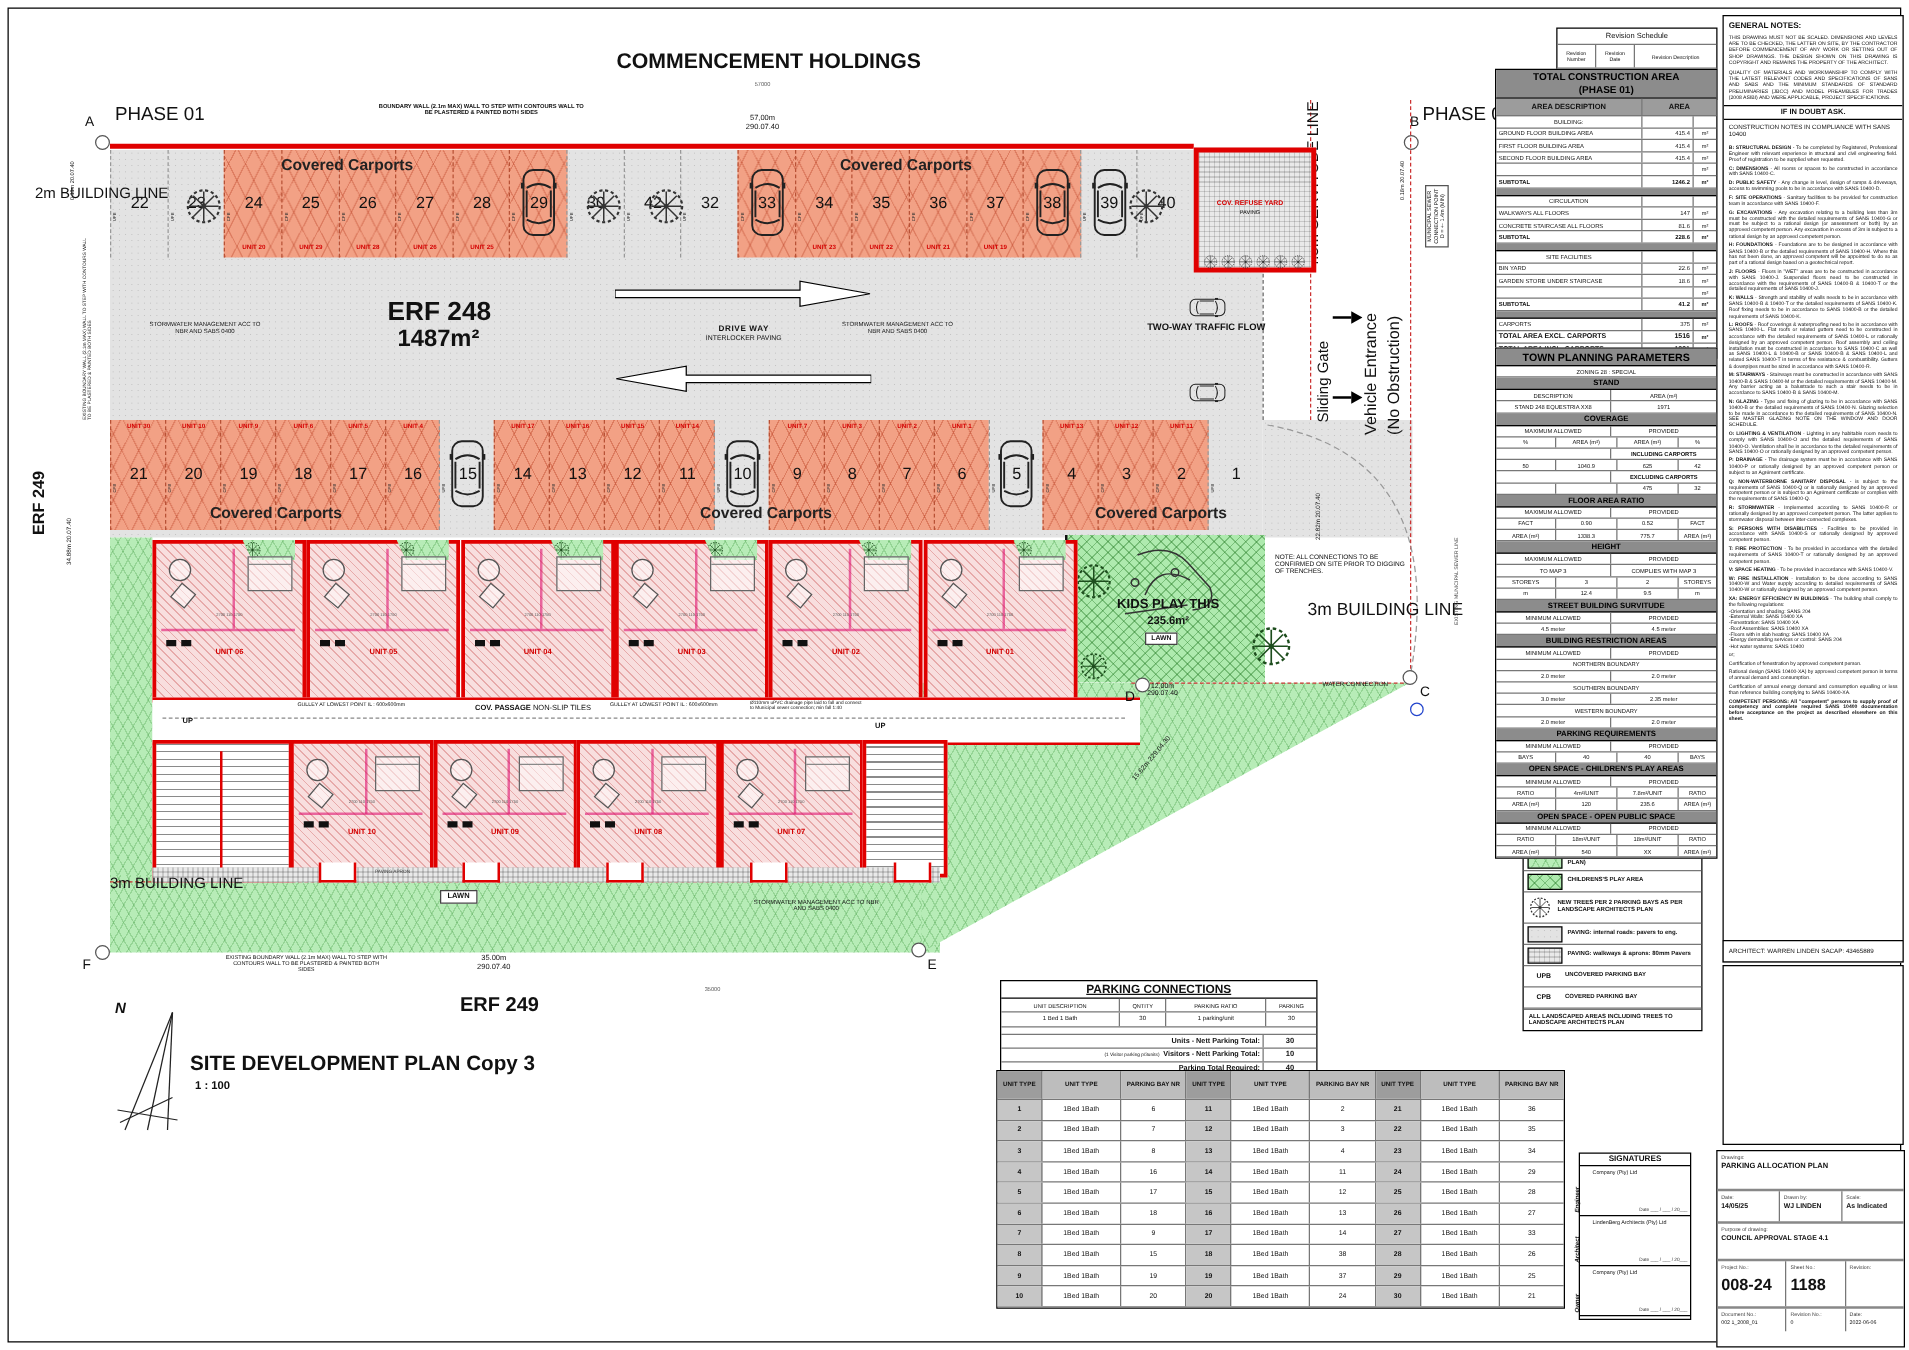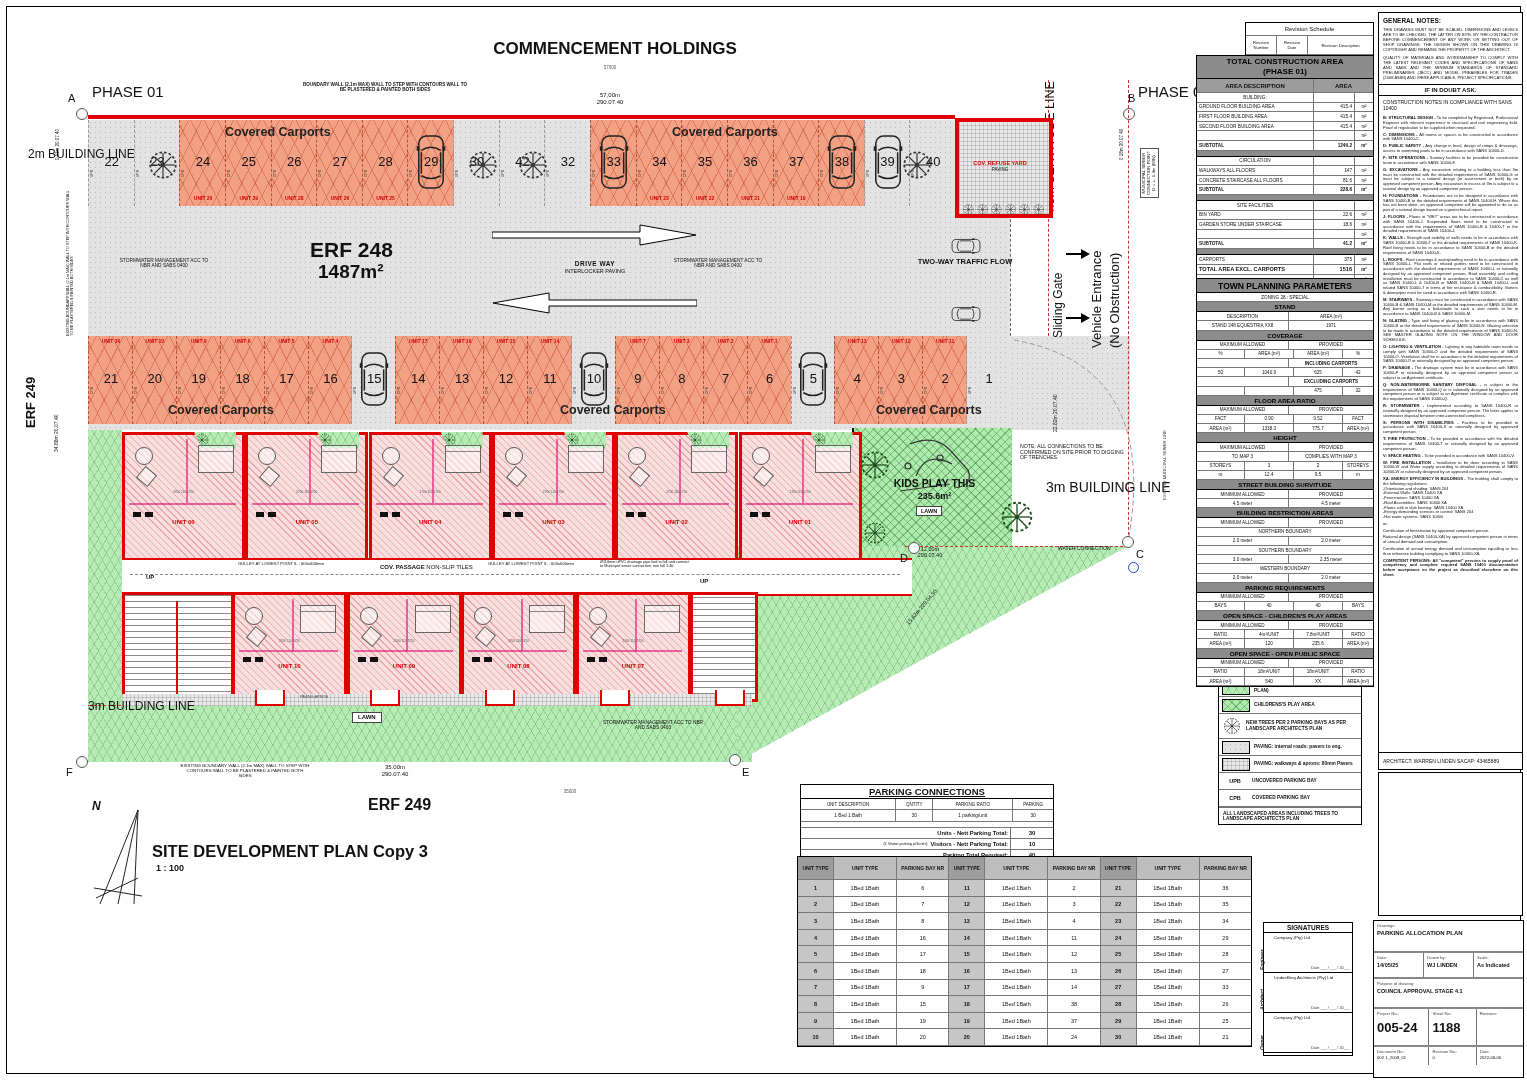--- a/index.html
+++ b/index.html
@@ -1568,21 +1568,21 @@
           <div class="b" style="font-size:5.5px;margin-top:2px;">As Indicated</div>
         </div>
     </div>
     <div style="height:24px;border-bottom:2px solid #888;padding:2px 3px;">
       <div style="color:#444;">Purpose of drawing:</div>
       <div class="b" style="font-size:5.5px;margin-top:2px;">COUNCIL APPROVAL STAGE 4.1</div>
     </div>
     <div style="display:flex;height:36px;border-bottom:2px solid #888;">
       <div style="flex:1.2;border-right:1px solid #777;padding:2px 3px;">
           <div style="color:#444;">Project No.:</div>
-          <div class="b" style="font-size:13px;margin-top:4px;">005-24</div>
+          <div class="b" style="font-size:13px;margin-top:4px;">008-24</div>
         </div>
       <div style="flex:1;border-right:1px solid #777;padding:2px 3px;">
           <div style="color:#444;">Sheet No.:</div>
           <div class="b" style="font-size:13px;margin-top:4px;">1188</div>
         </div>
       <div style="flex:1;padding:2px 3px;">
           <div style="color:#444;">Revision:</div>
         </div>
     </div>
     <div style="display:flex;height:18px;">

